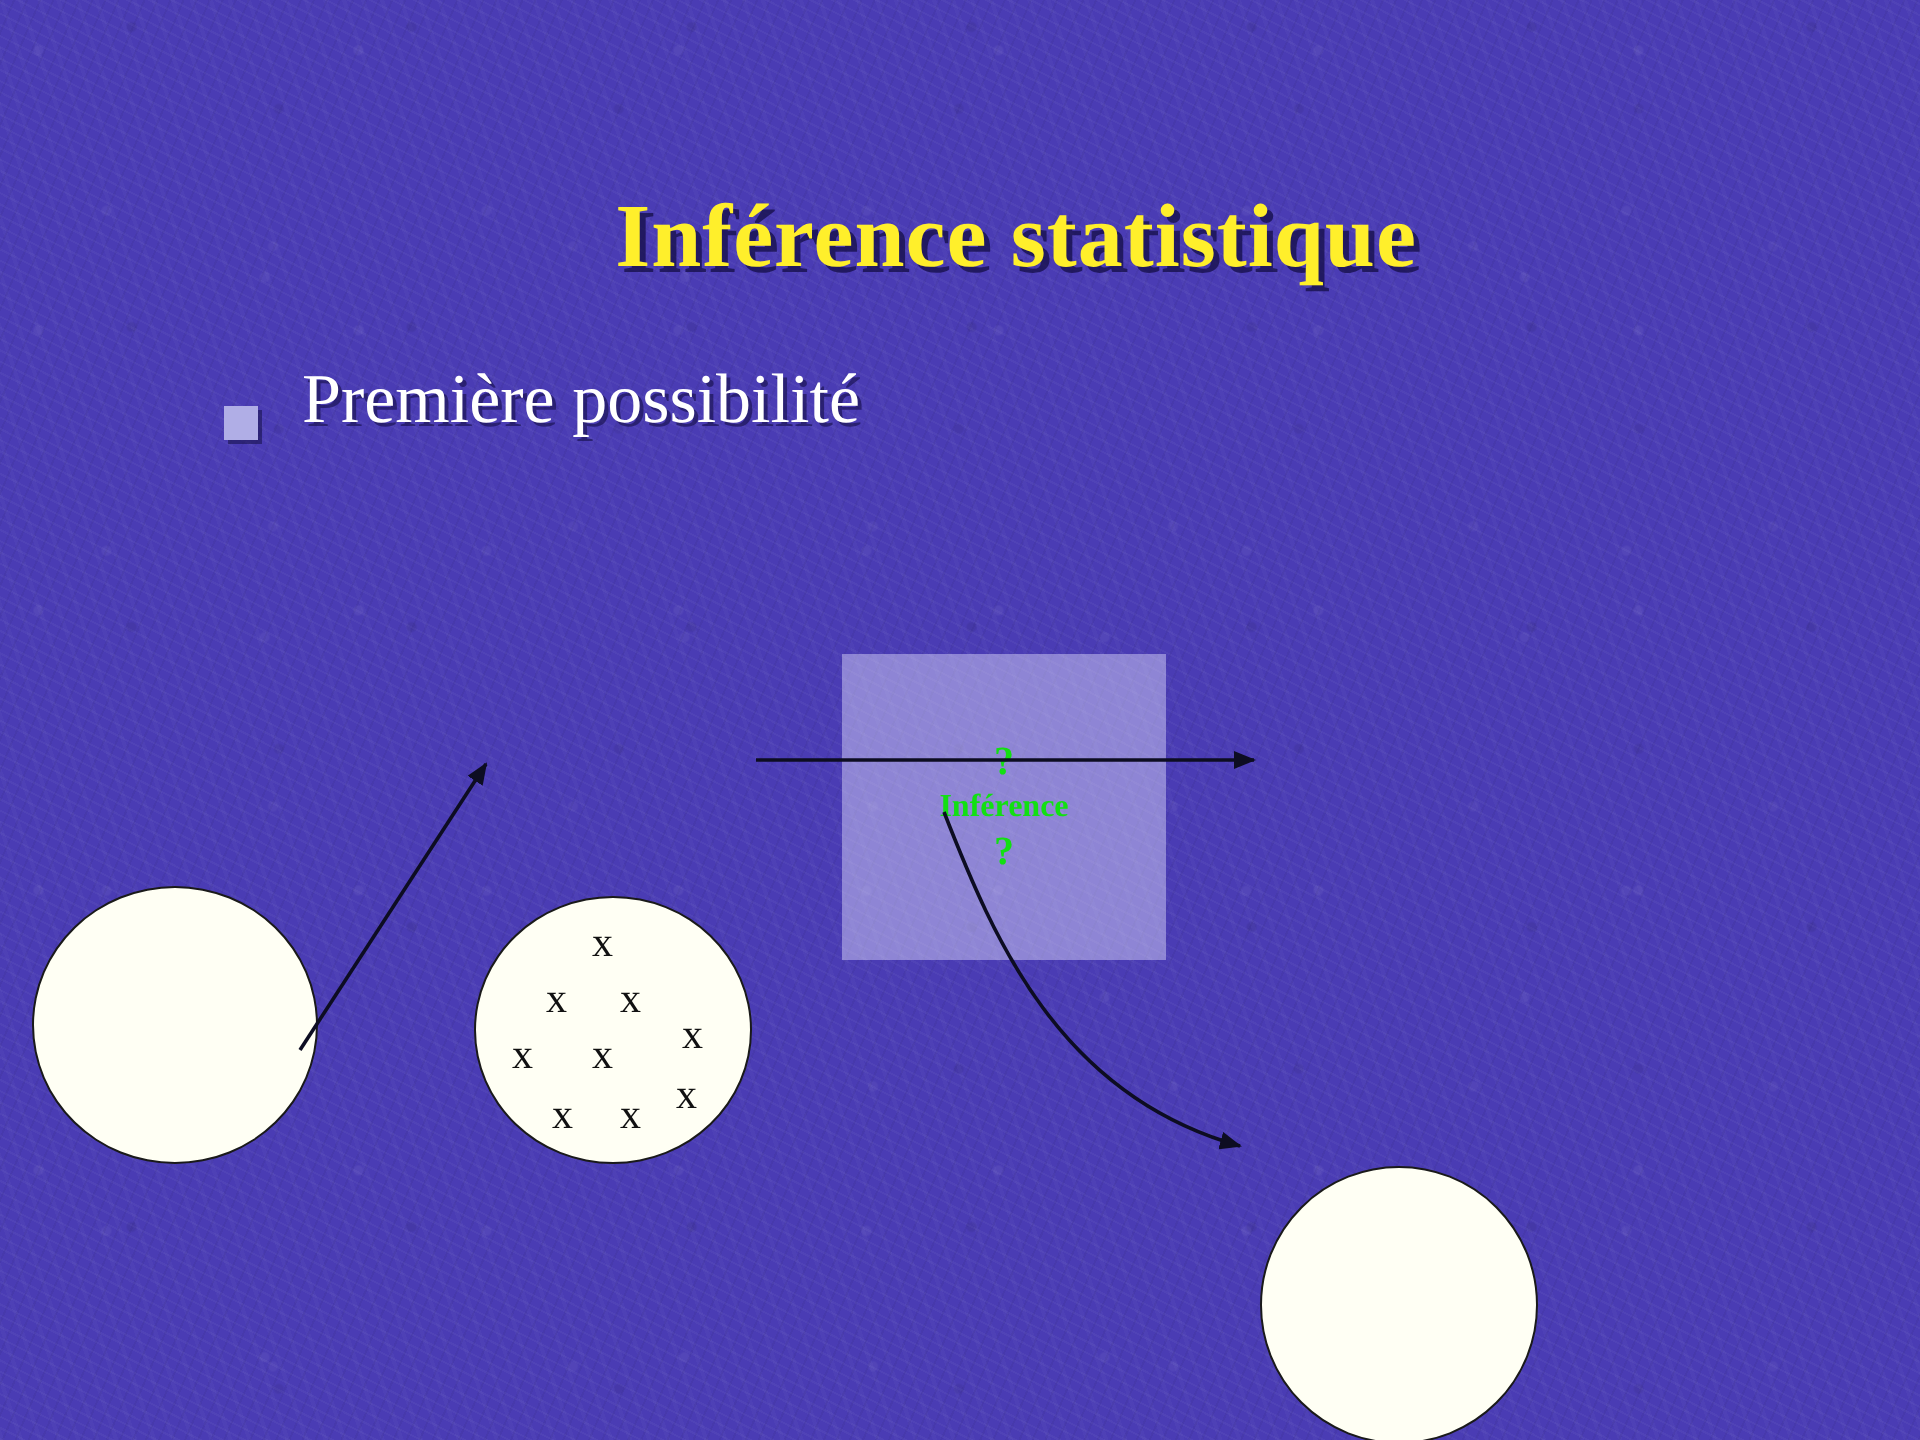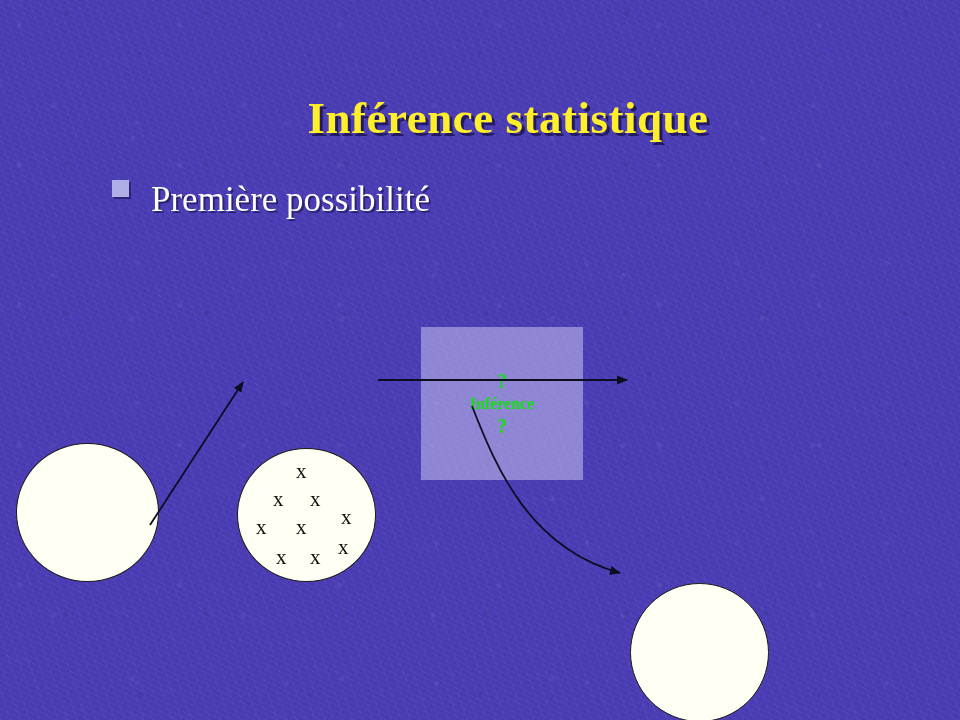--- a/index.html
+++ b/index.html
@@ -53,21 +53,21 @@
     white-space: nowrap;
     padding-left: 28px;
   }
 
   
   #bullet-row {
     position: absolute;
     left: 112px;
     top: 180px;
     display: flex;
-    align-items: flex-start;
+    align-items: flex-end;
   }
   #bullet-square {
     width: 17px;
     height: 17px;
     background: #b0aee6;
     box-shadow: 2px 2px 0 rgba(20,14,70,0.55);
     margin-right: 22px;
     flex: 0 0 auto;
   }
   #bullet-text {

